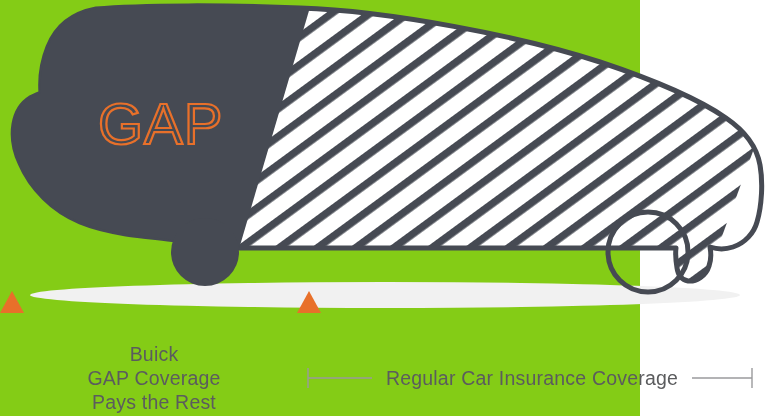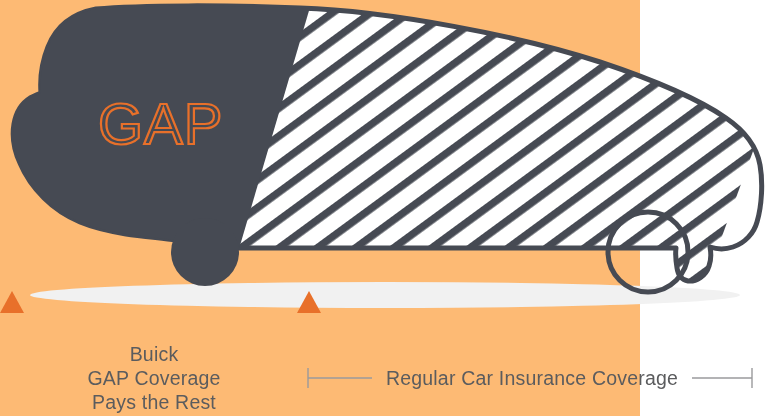--- a/index.html
+++ b/index.html
@@ -12,21 +12,21 @@
     height: 416px;
     position: relative;
     overflow: hidden;
     font-family: "Liberation Sans", sans-serif;
   }
   #stage {
     position: absolute;
     left: 0; top: 0;
     width: 640px;
     height: 416px;
-    background: #fdba74;
+    background: #84cc16;
   }
   #illustration {
     position: absolute;
     left: 0; top: 0;
     width: 770px;
     height: 416px;
     display: block;
   }
   .gap-word {
     font-family: "Liberation Sans", sans-serif;

